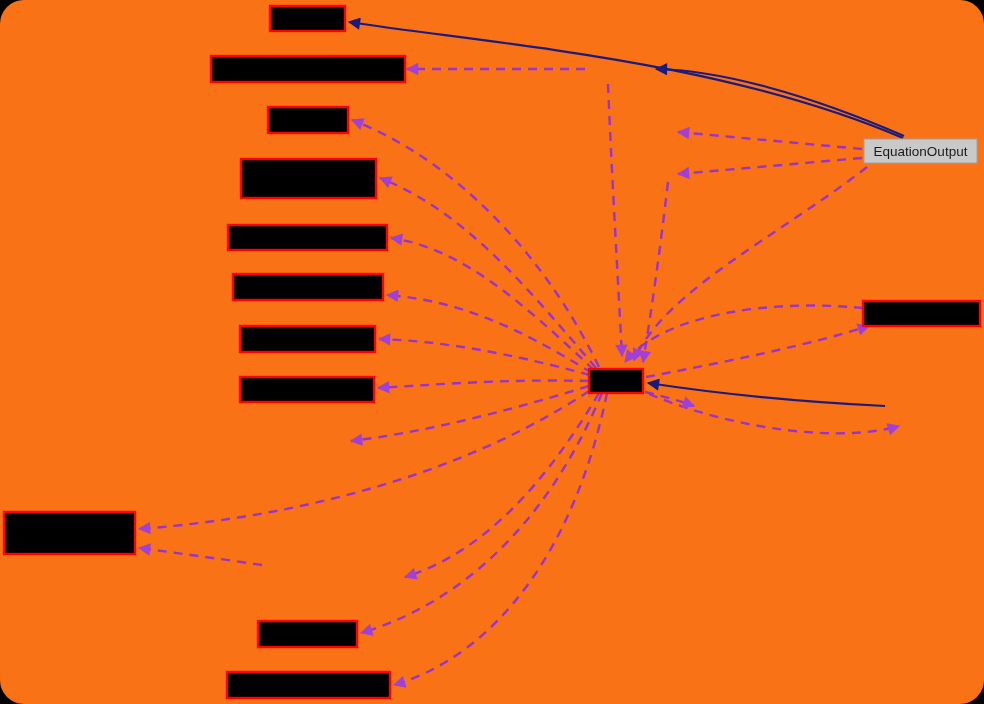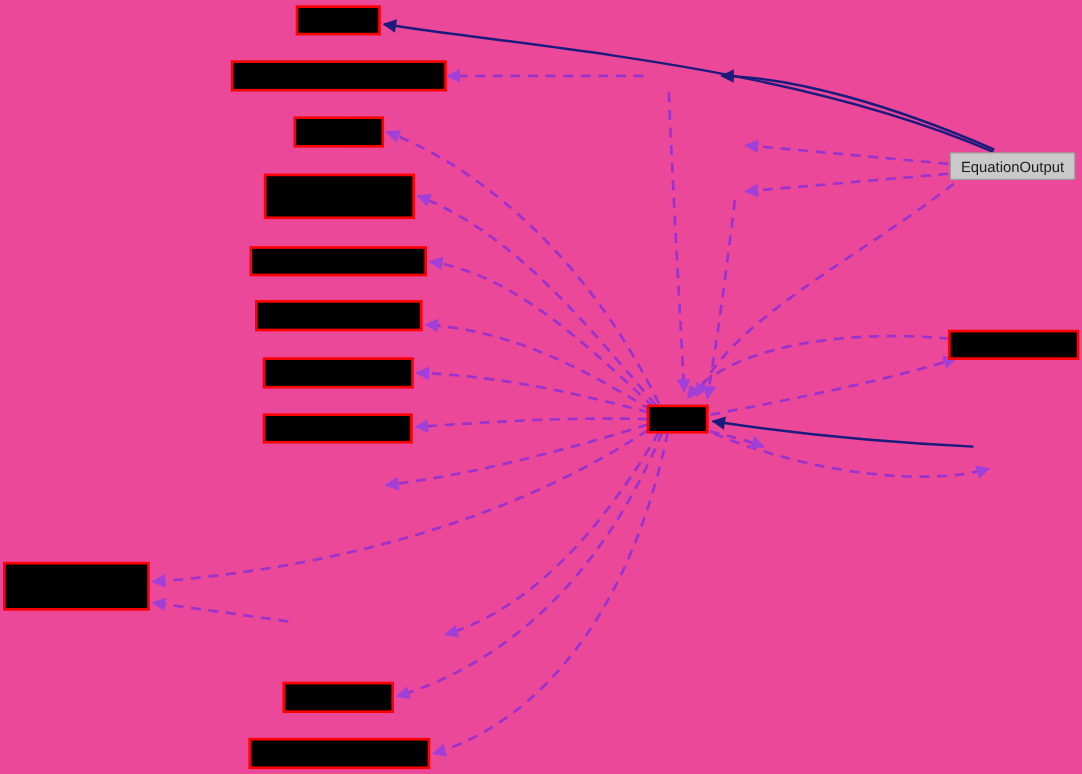--- a/index.html
+++ b/index.html
@@ -3,21 +3,21 @@
 <meta charset="utf-8">
 <style>
   html,body{margin:0;padding:0;background:#000;}
   #stage{position:relative;width:984px;height:704px;background:#000;overflow:hidden;}
   svg{display:block;}
   .node-label{font-family:"Liberation Sans", sans-serif;font-size:13.5px;}
 </style>
 </head>
 <body>
 
-<div id="stage" style="background: #ec4899;">
+<div id="stage" style="background: #f97316; border-radius: 24px;">
   <svg id="graph" width="984" height="704" viewBox="0 0 984 704" xmlns="http://www.w3.org/2000/svg">
     <defs>
       <marker id="arrow-dashed" viewBox="0 0 10 10" refX="9" refY="5" markerUnits="strokeWidth" markerWidth="6.2" markerHeight="5.2" orient="auto">
         <path d="M0,0 L10,5 L0,10 z" fill="#a040d8"></path>
       </marker>
       <marker id="arrow-solid" viewBox="0 0 10 10" refX="9" refY="5" markerUnits="strokeWidth" markerWidth="6.8" markerHeight="5.6" orient="auto">
         <path d="M0,0 L10,5 L0,10 z" fill="#1b1b7e"></path>
       </marker>
     </defs>
     <g id="edges-layer">

